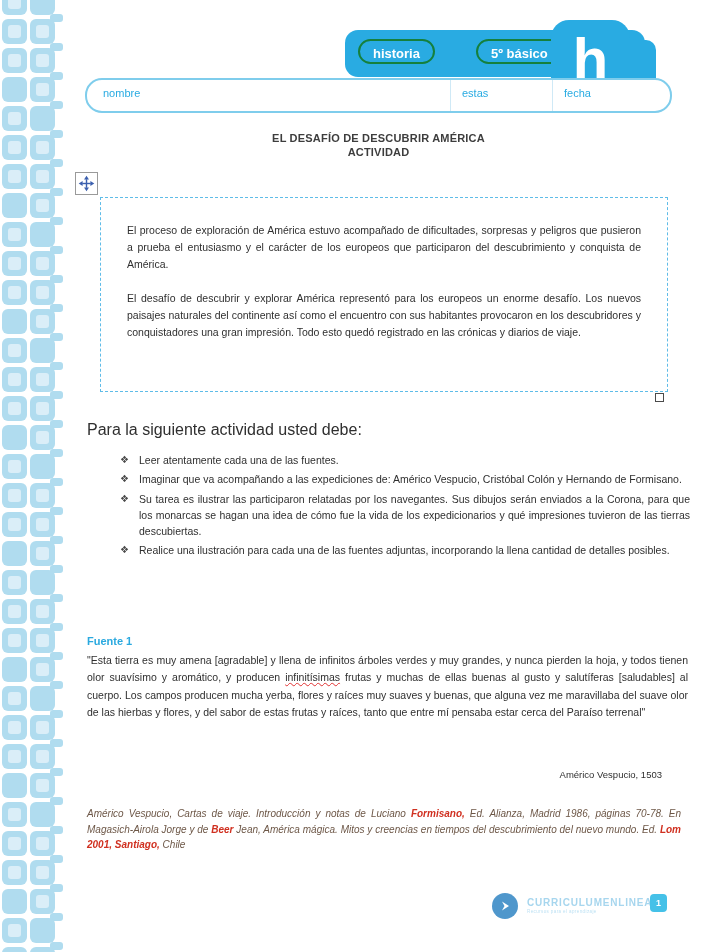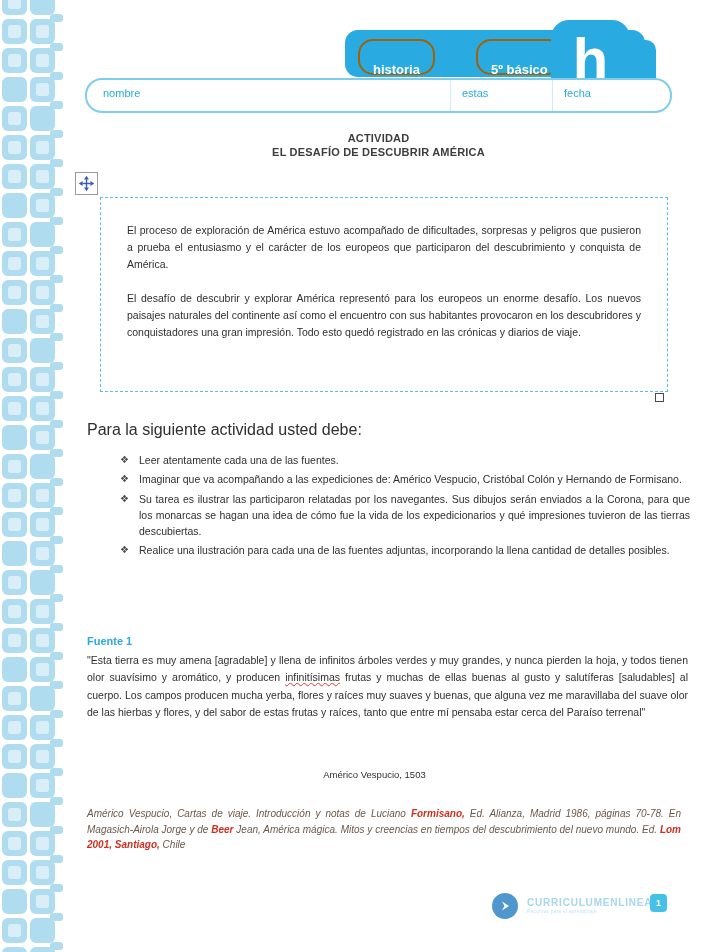--- a/index.html
+++ b/index.html
@@ -22,22 +22,22 @@
     font-family:"Liberation Sans",sans-serif;color:var(--ink);
   }
   
   .strip{position:absolute;left:0;top:0;width:66px;height:952px;overflow:hidden;}
   .strip-sq{position:absolute;width:25px;height:25px;border-radius:6px;background:var(--strip);}
   .strip-sq-inner{position:absolute;left:6px;top:6px;width:13px;height:13px;border-radius:3px;background:var(--strip-inner);}
   .strip-tab{position:absolute;left:50px;width:13px;height:8px;border-radius:3px;background:var(--strip);}
   
   .hdr-bar{position:absolute;left:345px;top:30px;width:300px;height:47px;background:var(--accent);border-radius:13px;}
   .hdr-badge{
-    position:absolute;top:39px;height:25px;line-height:25px;padding:16px 13px;
-    border:2px solid #a16207;border-radius:15px;color:#ffffff;
+    position:absolute;top:39px;height:25px;line-height:25px;padding:0 13px;
+    border:2px solid #15803d;border-radius:15px;color:#ffffff;
     font-size:13px;font-weight:bold;background:var(--accent);
   }
   .hdr-badge.b1{left:358px;}
   .hdr-badge.b2{left:476px;}
   .hdr-tab{position:absolute;left:620px;top:40px;width:36px;height:48px;background:var(--accent);border-radius:10px;}
   .hdr-logo{
     position:absolute;left:551px;top:20px;width:79px;height:84px;background:var(--accent);
     border-radius:18px;color:#ffffff;font-weight:bold;font-size:58px;text-align:center;line-height:78px;
   }
   
@@ -59,21 +59,21 @@
   
   .instr-intro{position:absolute;left:87px;top:421px;font-size:16px;color:var(--ink);}
   .instr-list{position:absolute;left:120px;top:452px;width:570px;}
   .instr-item{display:flex;margin-bottom:3px;font-size:10.5px;line-height:1.55;color:var(--ink);}
   .instr-bullet{width:19px;flex:0 0 19px;font-size:10px;color:#4a4a4a;}
   .instr-text{flex:1;text-align:justify;}
   
   .fuente-heading{position:absolute;left:87px;top:635px;font-size:11px;font-weight:bold;color:var(--fuente);}
   .quote{position:absolute;left:87px;top:652px;width:601px;font-size:10.5px;line-height:1.66;text-align:justify;color:var(--ink);}
   .misspelled{text-decoration:underline;text-decoration-style:wavy;text-decoration-color:#e03131;text-decoration-thickness:1px;}
-  .attribution{position:absolute;left:87px;top:769px;width:575px;text-align:center;font-size:9.5px;color:var(--ink);}
+  .attribution{position:absolute;left:87px;top:769px;width:575px;text-align:right;font-size:9.5px;color:var(--ink);}
   
   .footnote{position:absolute;left:87px;top:806px;width:594px;font-size:10px;font-style:italic;line-height:1.55;text-align:justify;color:var(--fn-ink);}
   .fn-red{color:var(--fn-red);font-weight:bold;}
   
   .footer-logo-circle{position:absolute;left:492px;top:893px;width:26px;height:26px;border-radius:50%;background:var(--logo-blue);display:flex;align-items:center;justify-content:center;}
   .footer-logo-text{position:absolute;left:527px;top:897px;font-size:10px;letter-spacing:.8px;color:var(--logo-text);font-weight:bold;}
   .footer-logo-tagline{position:absolute;left:527px;top:909px;font-size:4.5px;letter-spacing:.4px;color:#bfe2f4;}
   .page-badge{position:absolute;left:650px;top:894px;width:17px;height:18px;border-radius:4px;background:var(--badge-cyan);color:#ffffff;font-size:9px;font-weight:bold;text-align:center;line-height:18px;}
 </style>
 </head>
@@ -288,22 +288,22 @@
 <div class="hdr-logo">h</div>
 
 <div class="form-row"></div>
 <div class="form-div" style="left:450px;"></div>
 <div class="form-div" style="left:552px;"></div>
 <div class="form-label" style="left:103px;">nombre</div>
 <div class="form-label" style="left:462px;">estas</div>
 <div class="form-label" style="left:564px;">fecha</div>
 
 <div class="title">
+  <div>EL DESAFÍO DE DESCUBRIR AMÉRICA</div>
   <div>ACTIVIDAD</div>
-  <div>EL DESAFÍO DE DESCUBRIR AMÉRICA</div>
 </div>
 
 <div class="move-handle">
   <svg width="17" height="17" viewBox="0 0 24 24">
     <g fill="#3b5fae">
       <rect x="11" y="6" width="2" height="12"></rect>
       <rect x="6" y="11" width="12" height="2"></rect>
       <polygon points="12,1 8.5,6.5 15.5,6.5"></polygon>
       <polygon points="12,23 8.5,17.5 15.5,17.5"></polygon>
       <polygon points="1,12 6.5,8.5 6.5,15.5"></polygon>

